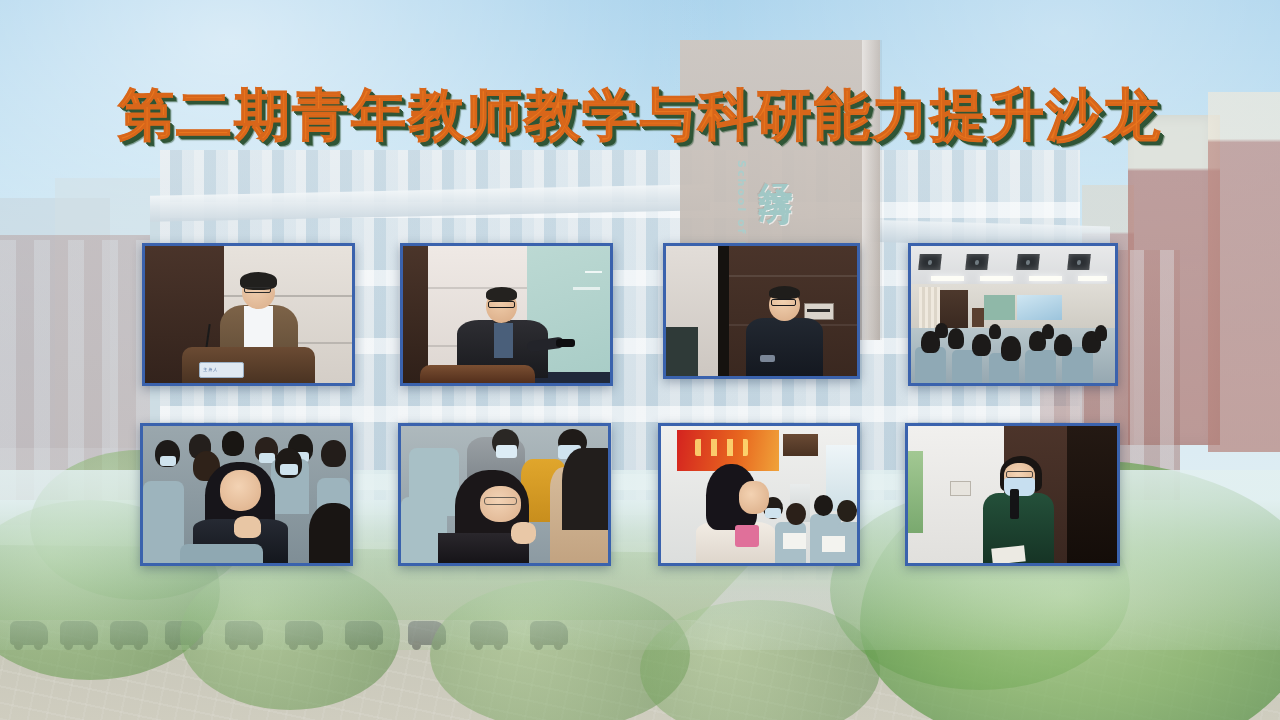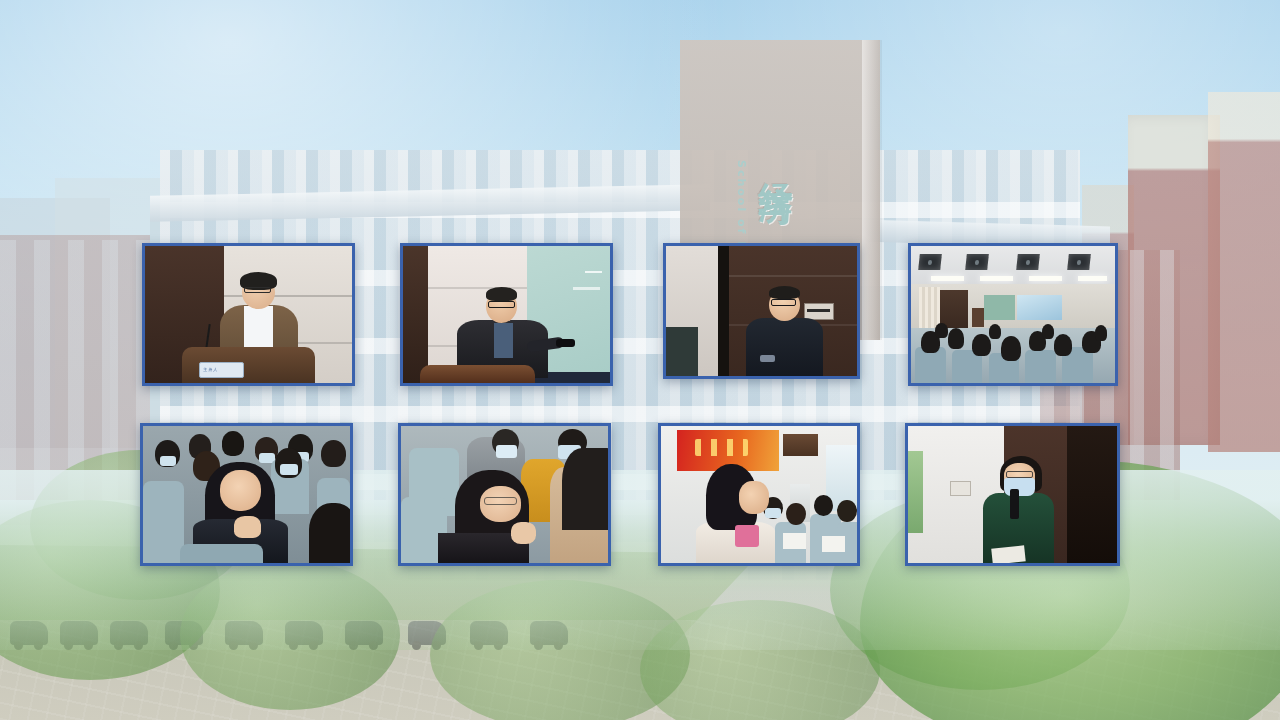--- a/index.html
+++ b/index.html
@@ -458,20 +458,21 @@
 
   <div class="tree tree-left-1"></div>
   <div class="tree tree-left-2"></div>
   <div class="tree tree-left-3"></div>
   <div class="tree tree-ctr"></div>
   <div class="tree tree-ctr2"></div>
   <div class="tree-mid-right"></div>
   <div class="tree-big-right"></div>
   <div class="haze"></div>
 
+  <div class="title">第二期青年教师教学与科研能力提升沙龙</div>
 
   <div class="photo" style="left:142px; top:243px; width:213px; height:143px;">
     <div class="inner">
       <div class="p1-wallL"></div>
       <div class="p1-wallR"></div>
       <div class="p1-seam"></div>
       <div class="p1-seam2"></div>
       <div class="person-body p1-body"></div>
       <div class="p1-shirt"></div>
       <div class="person-head p1-head"></div>

